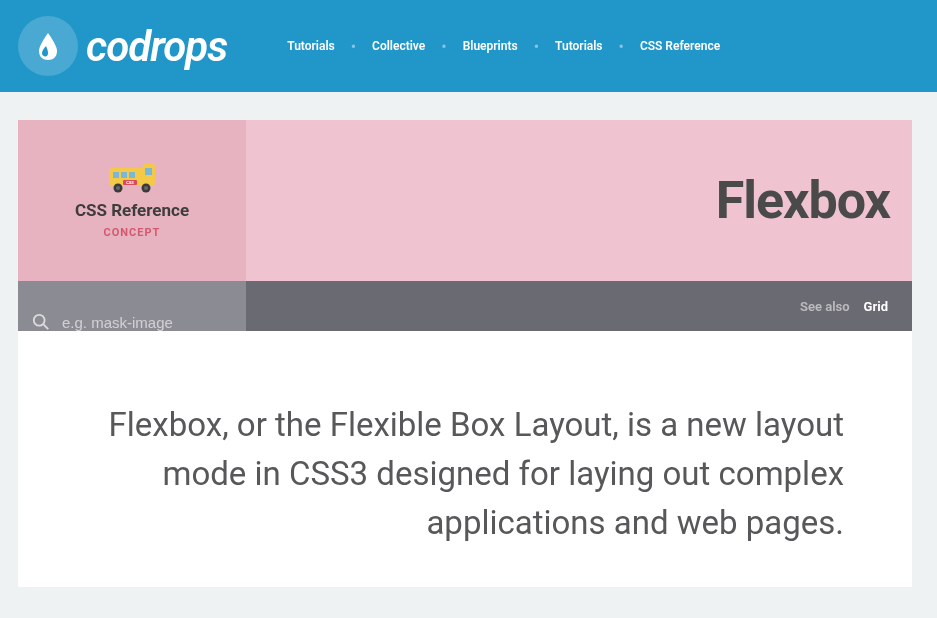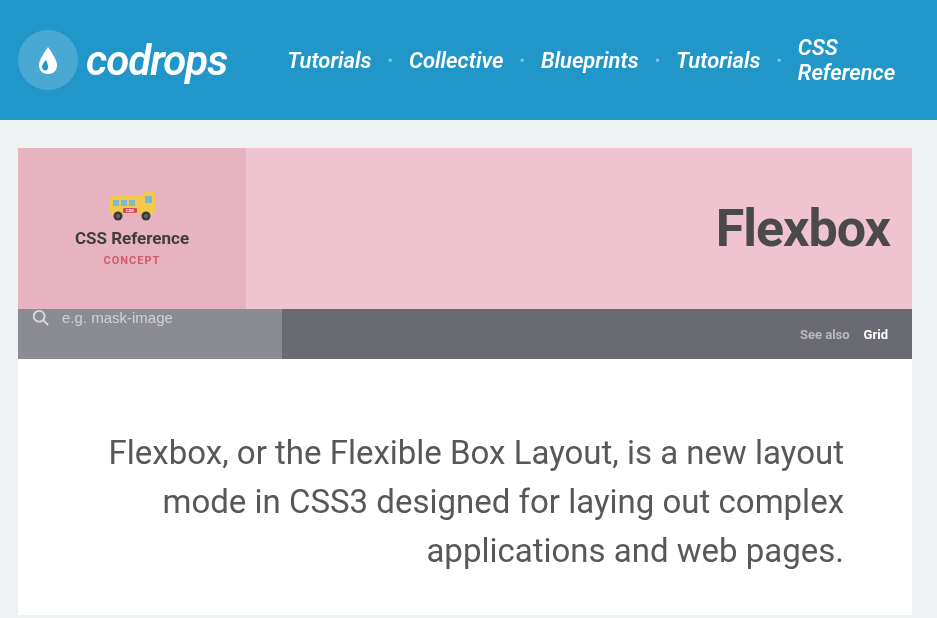--- a/index.html
+++ b/index.html
@@ -9,21 +9,21 @@
     }
     body {
       font-family: -apple-system, BlinkMacSystemFont, "Segoe UI", Roboto, Helvetica, Arial, sans-serif;
       background: #eef2f3;
       width: 937px;
       height: 618px;
       overflow: hidden;
     }
     .header {
       background: #2196c9;
-      height: 120px;
+      height: 92px;
       display: flex;
       align-items: center;
       padding: 0 18px;
       gap: 60px;
     }
     .logo-wrap {
       display: flex;
       align-items: center;
       gap: 8px;
     }
@@ -47,24 +47,23 @@
       font-style: italic;
       letter-spacing: -1px;
     }
     .nav {
       display: flex;
       align-items: center;
       gap: 10px;
     }
     .nav-item {
       color: #fff;
-      font-size: 22px;
+      font-size: 12px;
       font-weight: 600;
       cursor: pointer;
-      font-style: italic;
     }
     .nav-sep {
       color: rgba(255,255,255,0.45);
       font-size: 16px;
       margin: 0 6px;
     }
     .content-wrap {
       padding: 28px 0 0 18px;
     }
     .card {
@@ -112,24 +111,24 @@
       color: #4a4a4a;
       font-size: 52px;
       font-weight: 700;
       letter-spacing: -1px;
     }
     .search-band {
       display: flex;
       height: 50px;
     }
     .search-left {
-      width: 264px;
+      width: 228px;
       background: #8b8b94;
       display: flex;
-      align-items: flex-start;
+      align-items: flex-end;
       padding: 0 14px;
       gap: 12px;
     }
     .search-icon {
       width: 18px;
       height: 18px;
       flex-shrink: 0;
     }
     .search-input {
       background: transparent;

